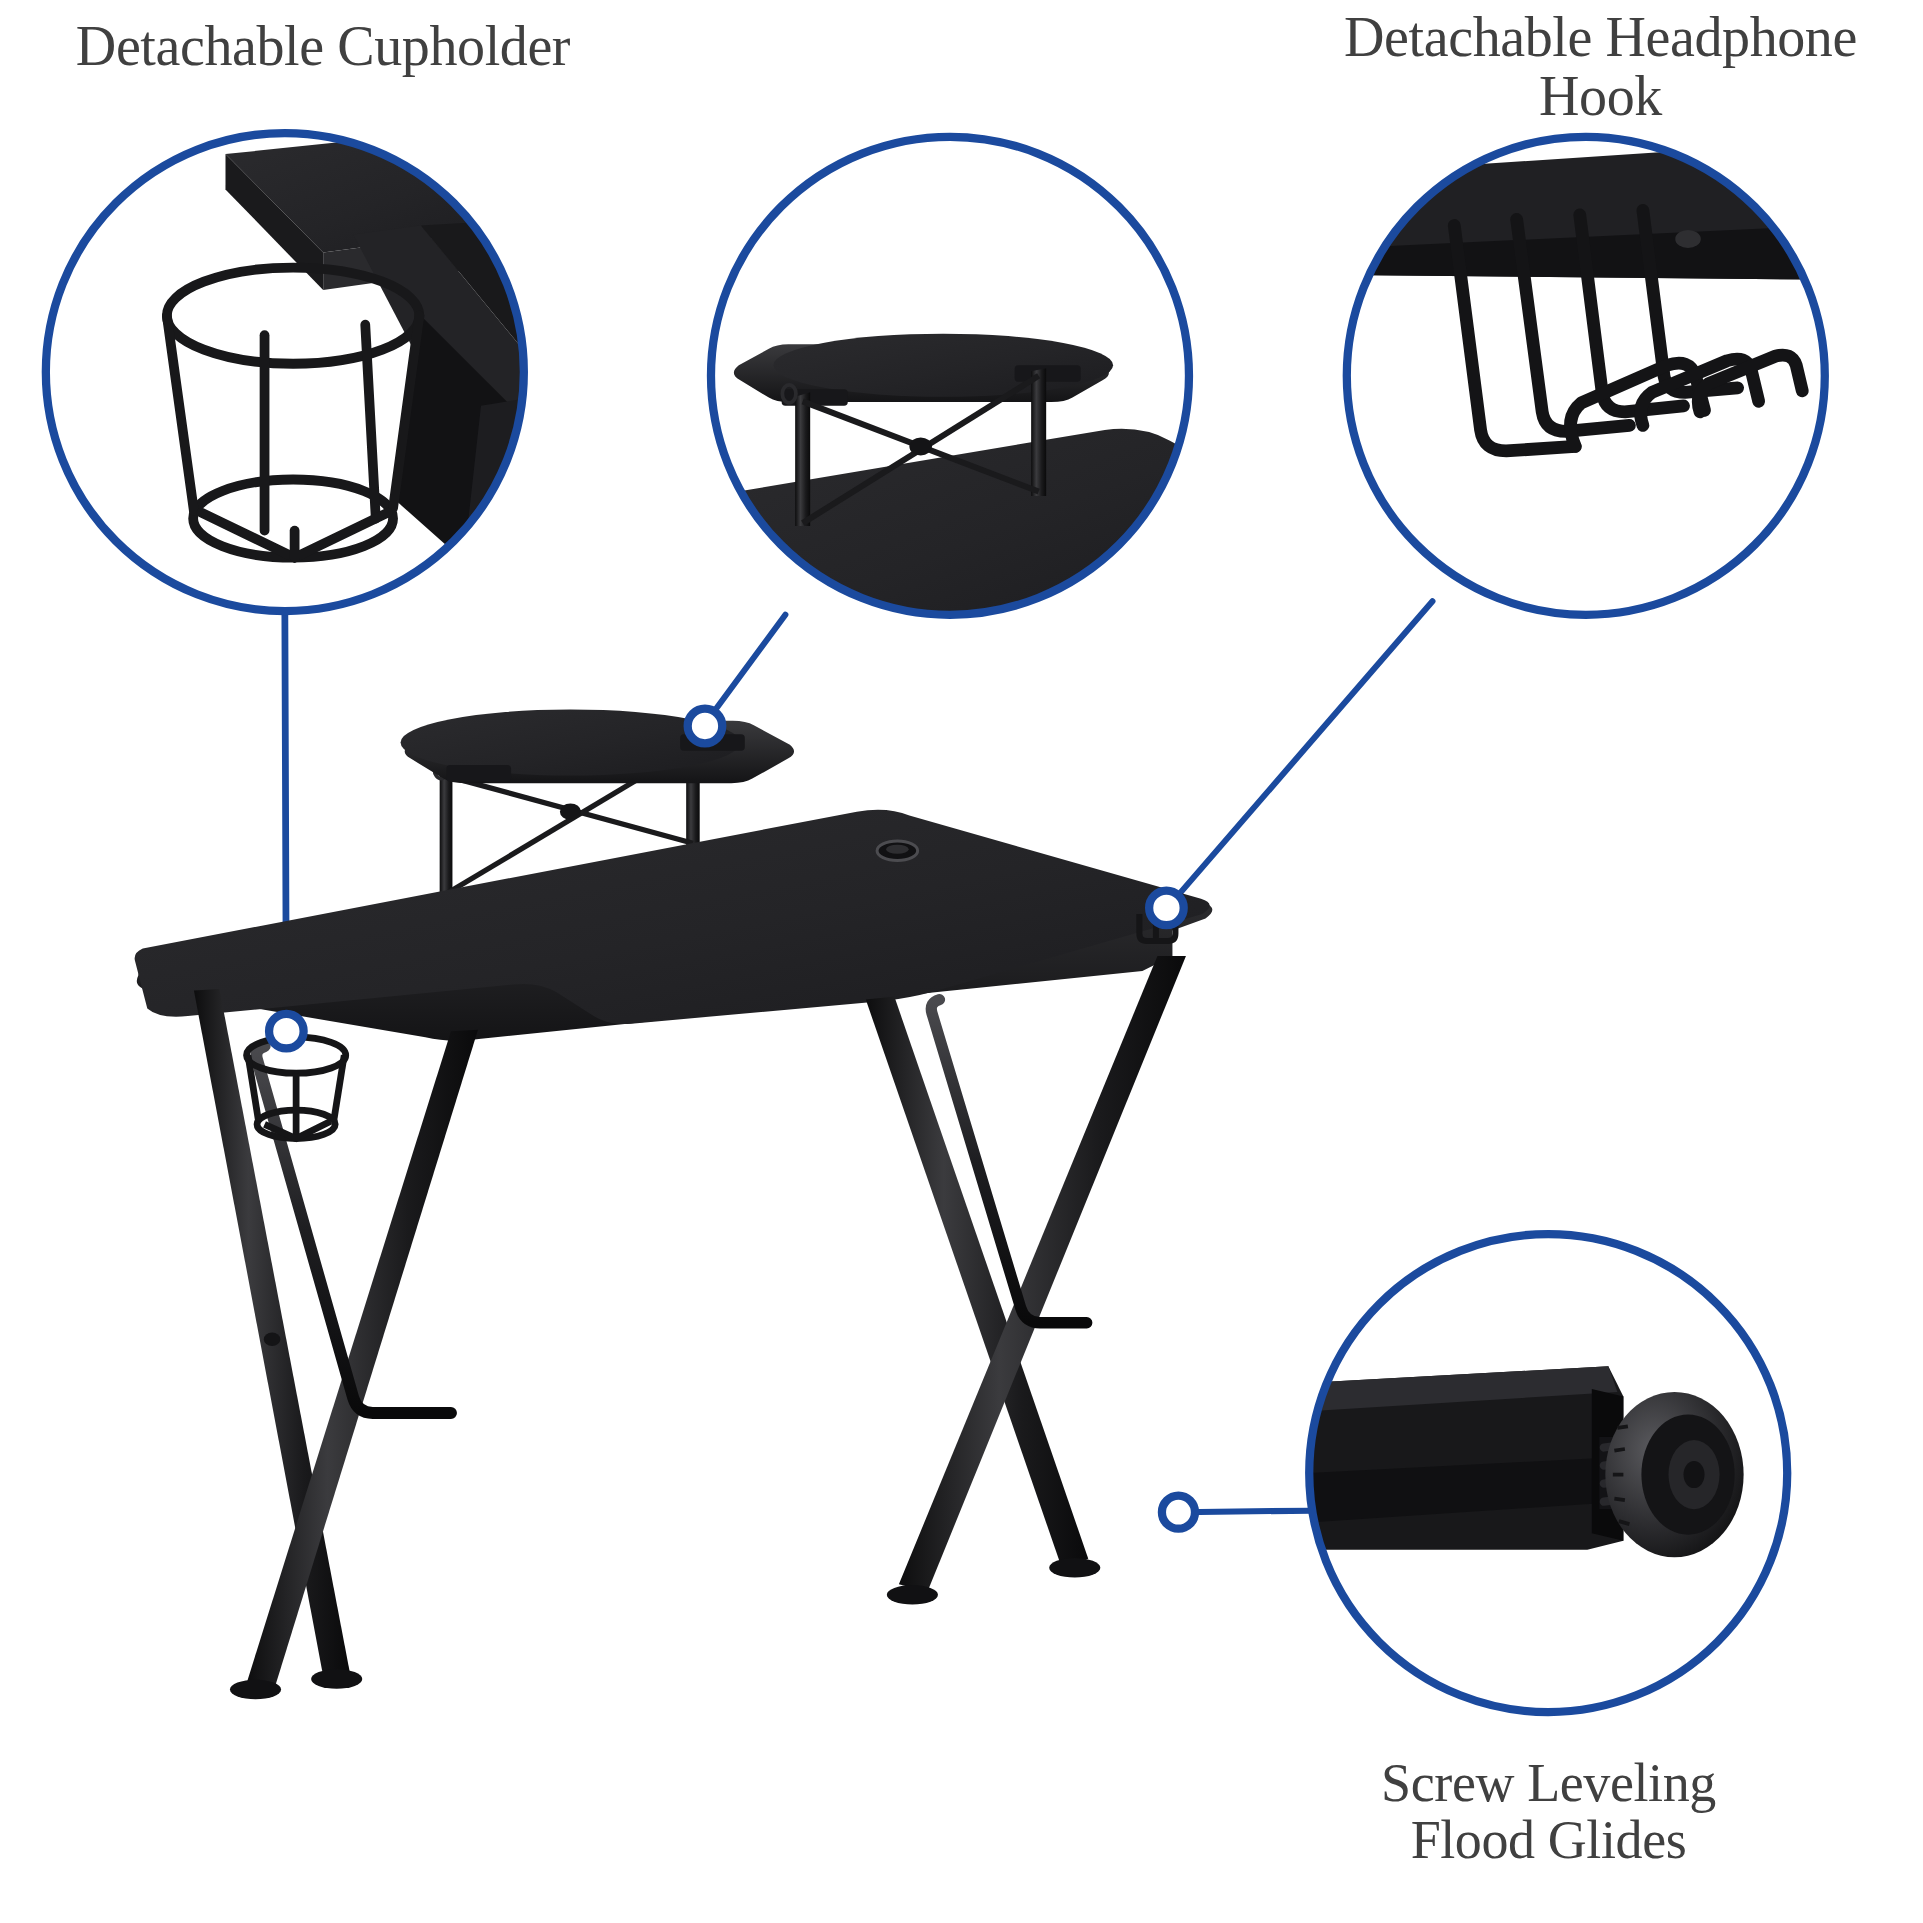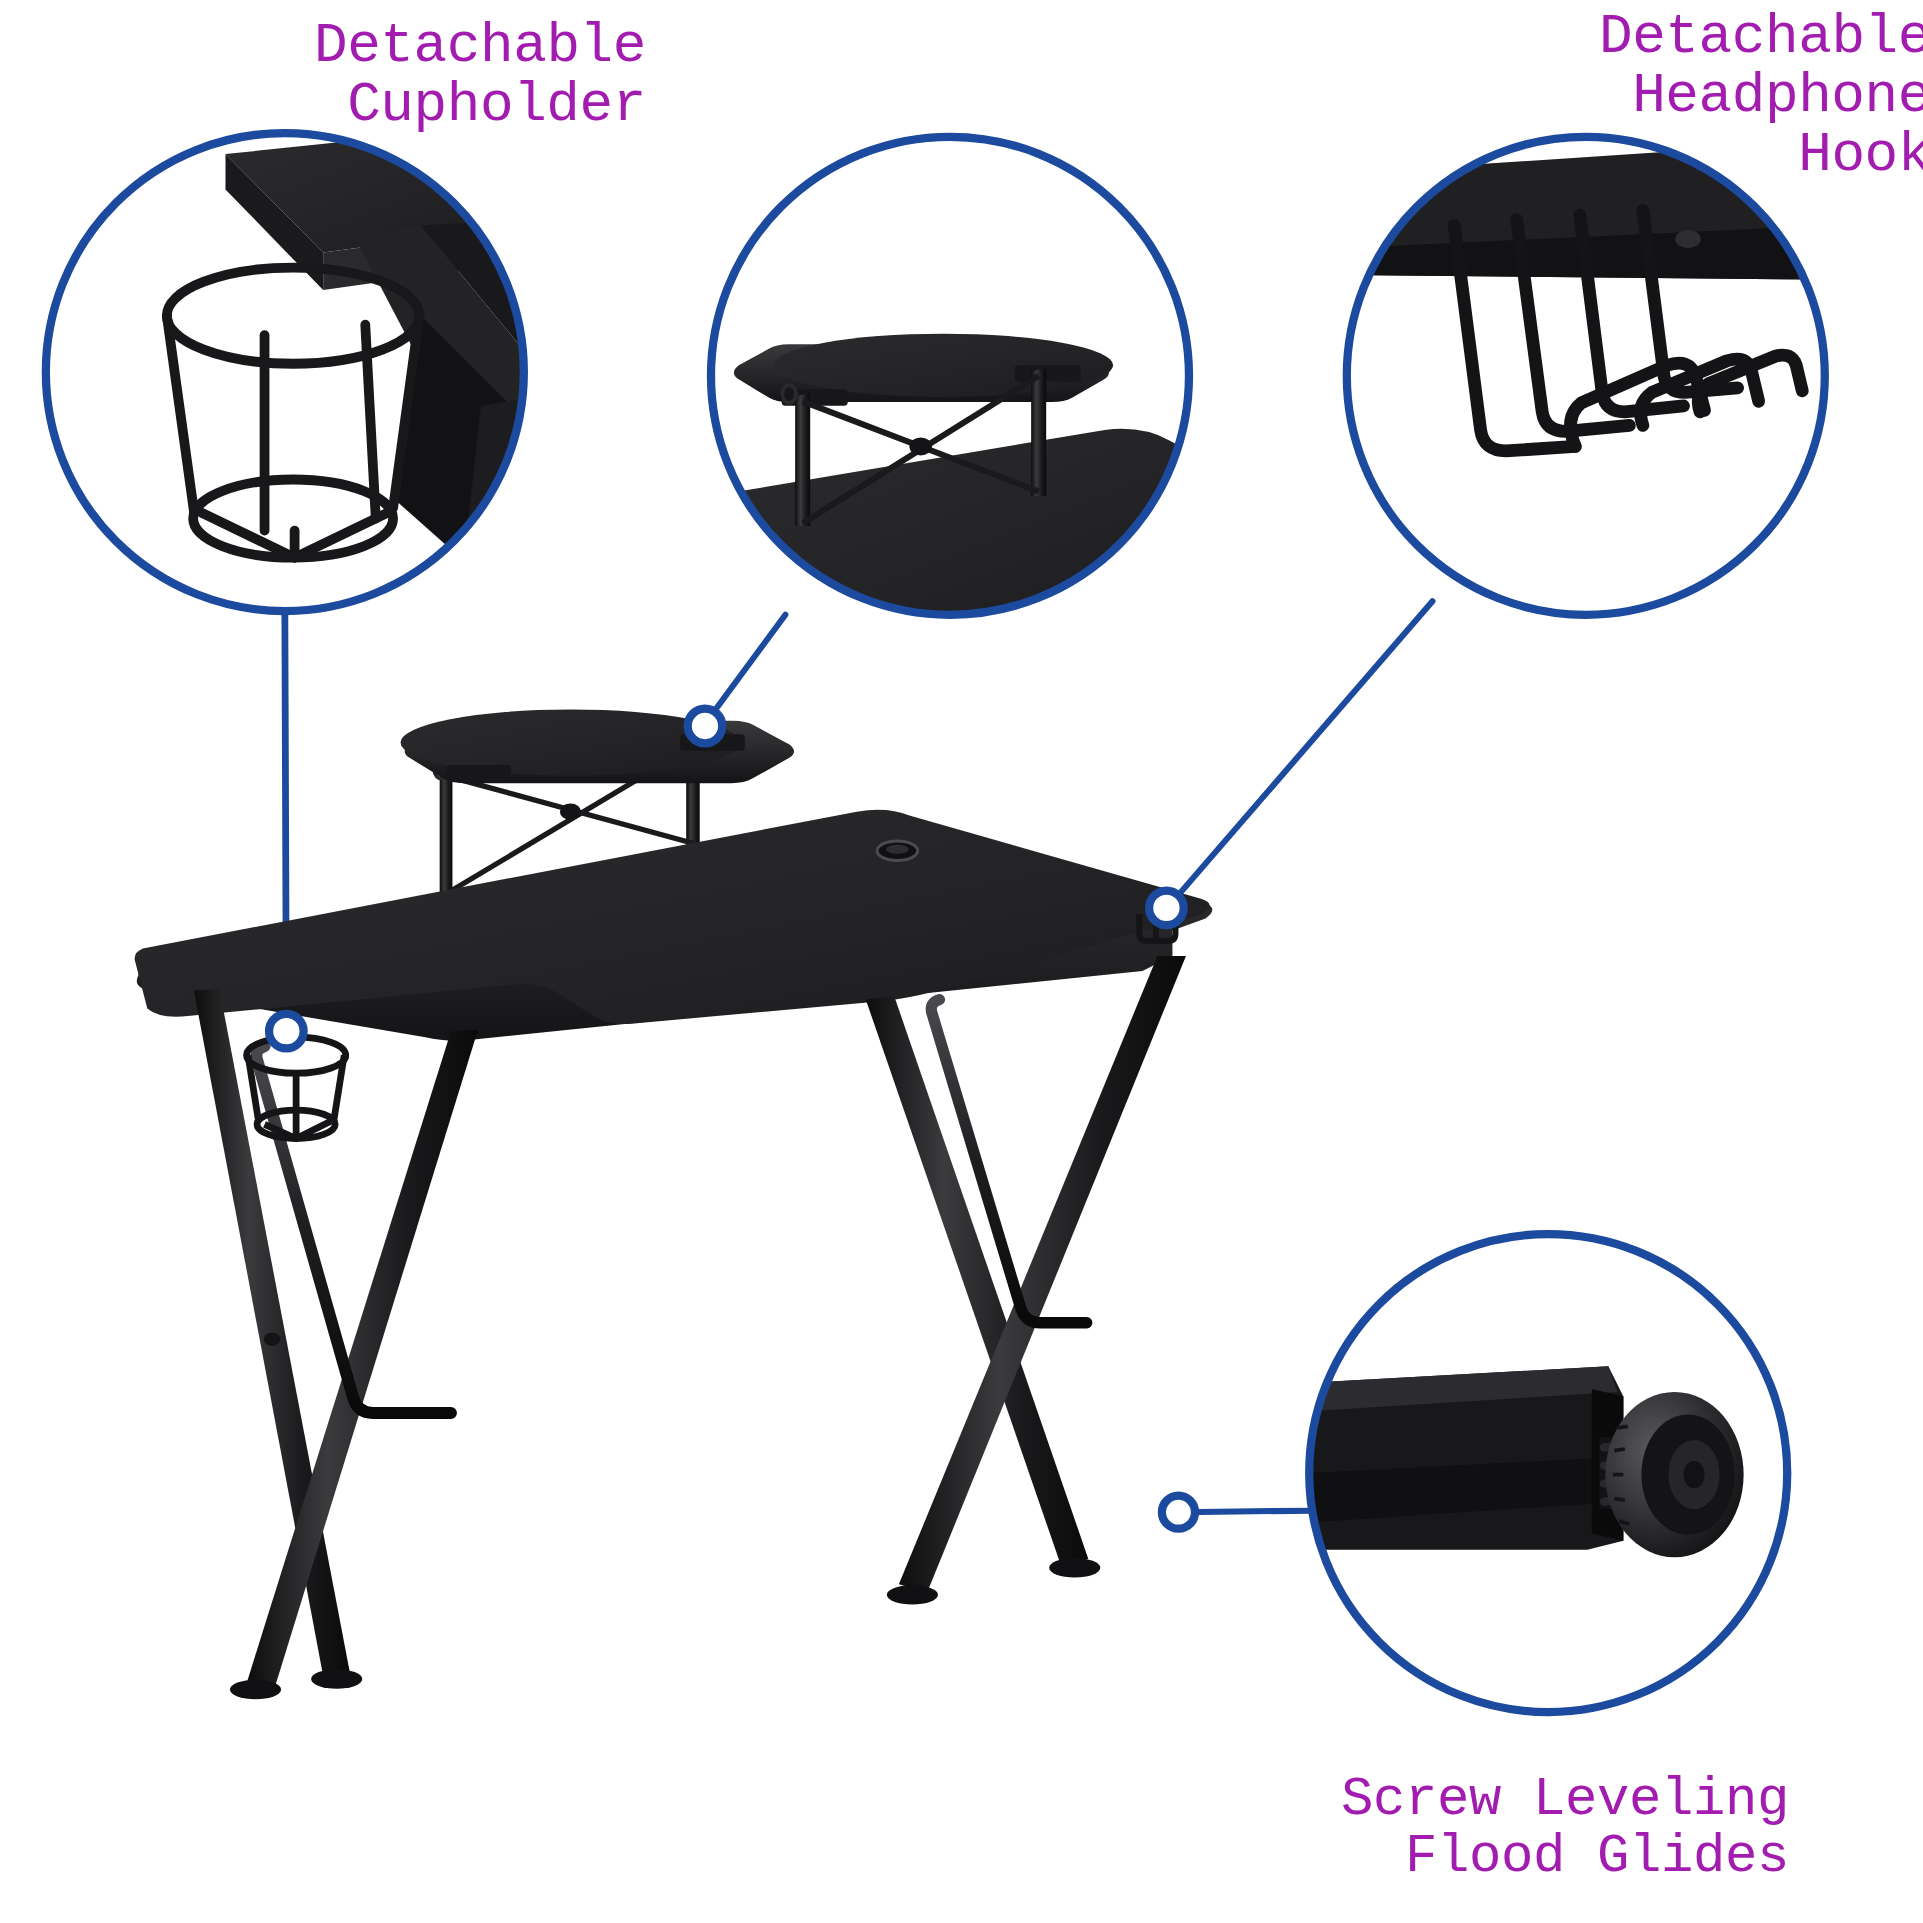--- a/index.html
+++ b/index.html
@@ -1,32 +1,32 @@
 <!DOCTYPE html>
 <html style="font-size:12px"><head>
 <meta charset="utf-8">
 <style>
   html,body{margin:0;padding:0;background:#ffffff;}
   body{width:1924px;height:1924px;overflow:hidden;font-family:"Liberation Sans",sans-serif;}
   #stage{position:relative;width:1924px;height:1924px;background:#ffffff;}
 
   .callout-label{
     position:absolute;
-    text-align:right;
-    color:#a21caf;
+    text-align:center;
+    color:#404040;
     line-height:1.06;
-    font-family:Liberation Mono, monospace;
+    font-family:Liberation Serif, serif;
     white-space:pre-line;
     letter-spacing:-0.4px;
   }
 
   .lbl-cup       { left:0px;    top:16.5px;  width:646px;  font-size:56px; }
   .lbl-platform  { left:661px;  top:7.5px;  width:571px;  font-size:56px; }
   .lbl-head      { left:1270px; top:7.5px;  width:661px;  font-size:56px; }
-  .lbl-glides    { left:1308px; top:1755px;width:481px;  font-size:54px;margin-top:16px; }
+  .lbl-glides    { left:1308px; top:1755px;width:481px;  font-size:54px; }
 
   svg#art{position:absolute;left:0;top:0;width:1924px;height:1924px;}
 </style>
 </head>
 <body>
 
 <div id="stage">
 
   <div class="callout-label lbl-cup">Detachable Cupholder</div>
   <div class="callout-label lbl-head">Detachable Headphone

